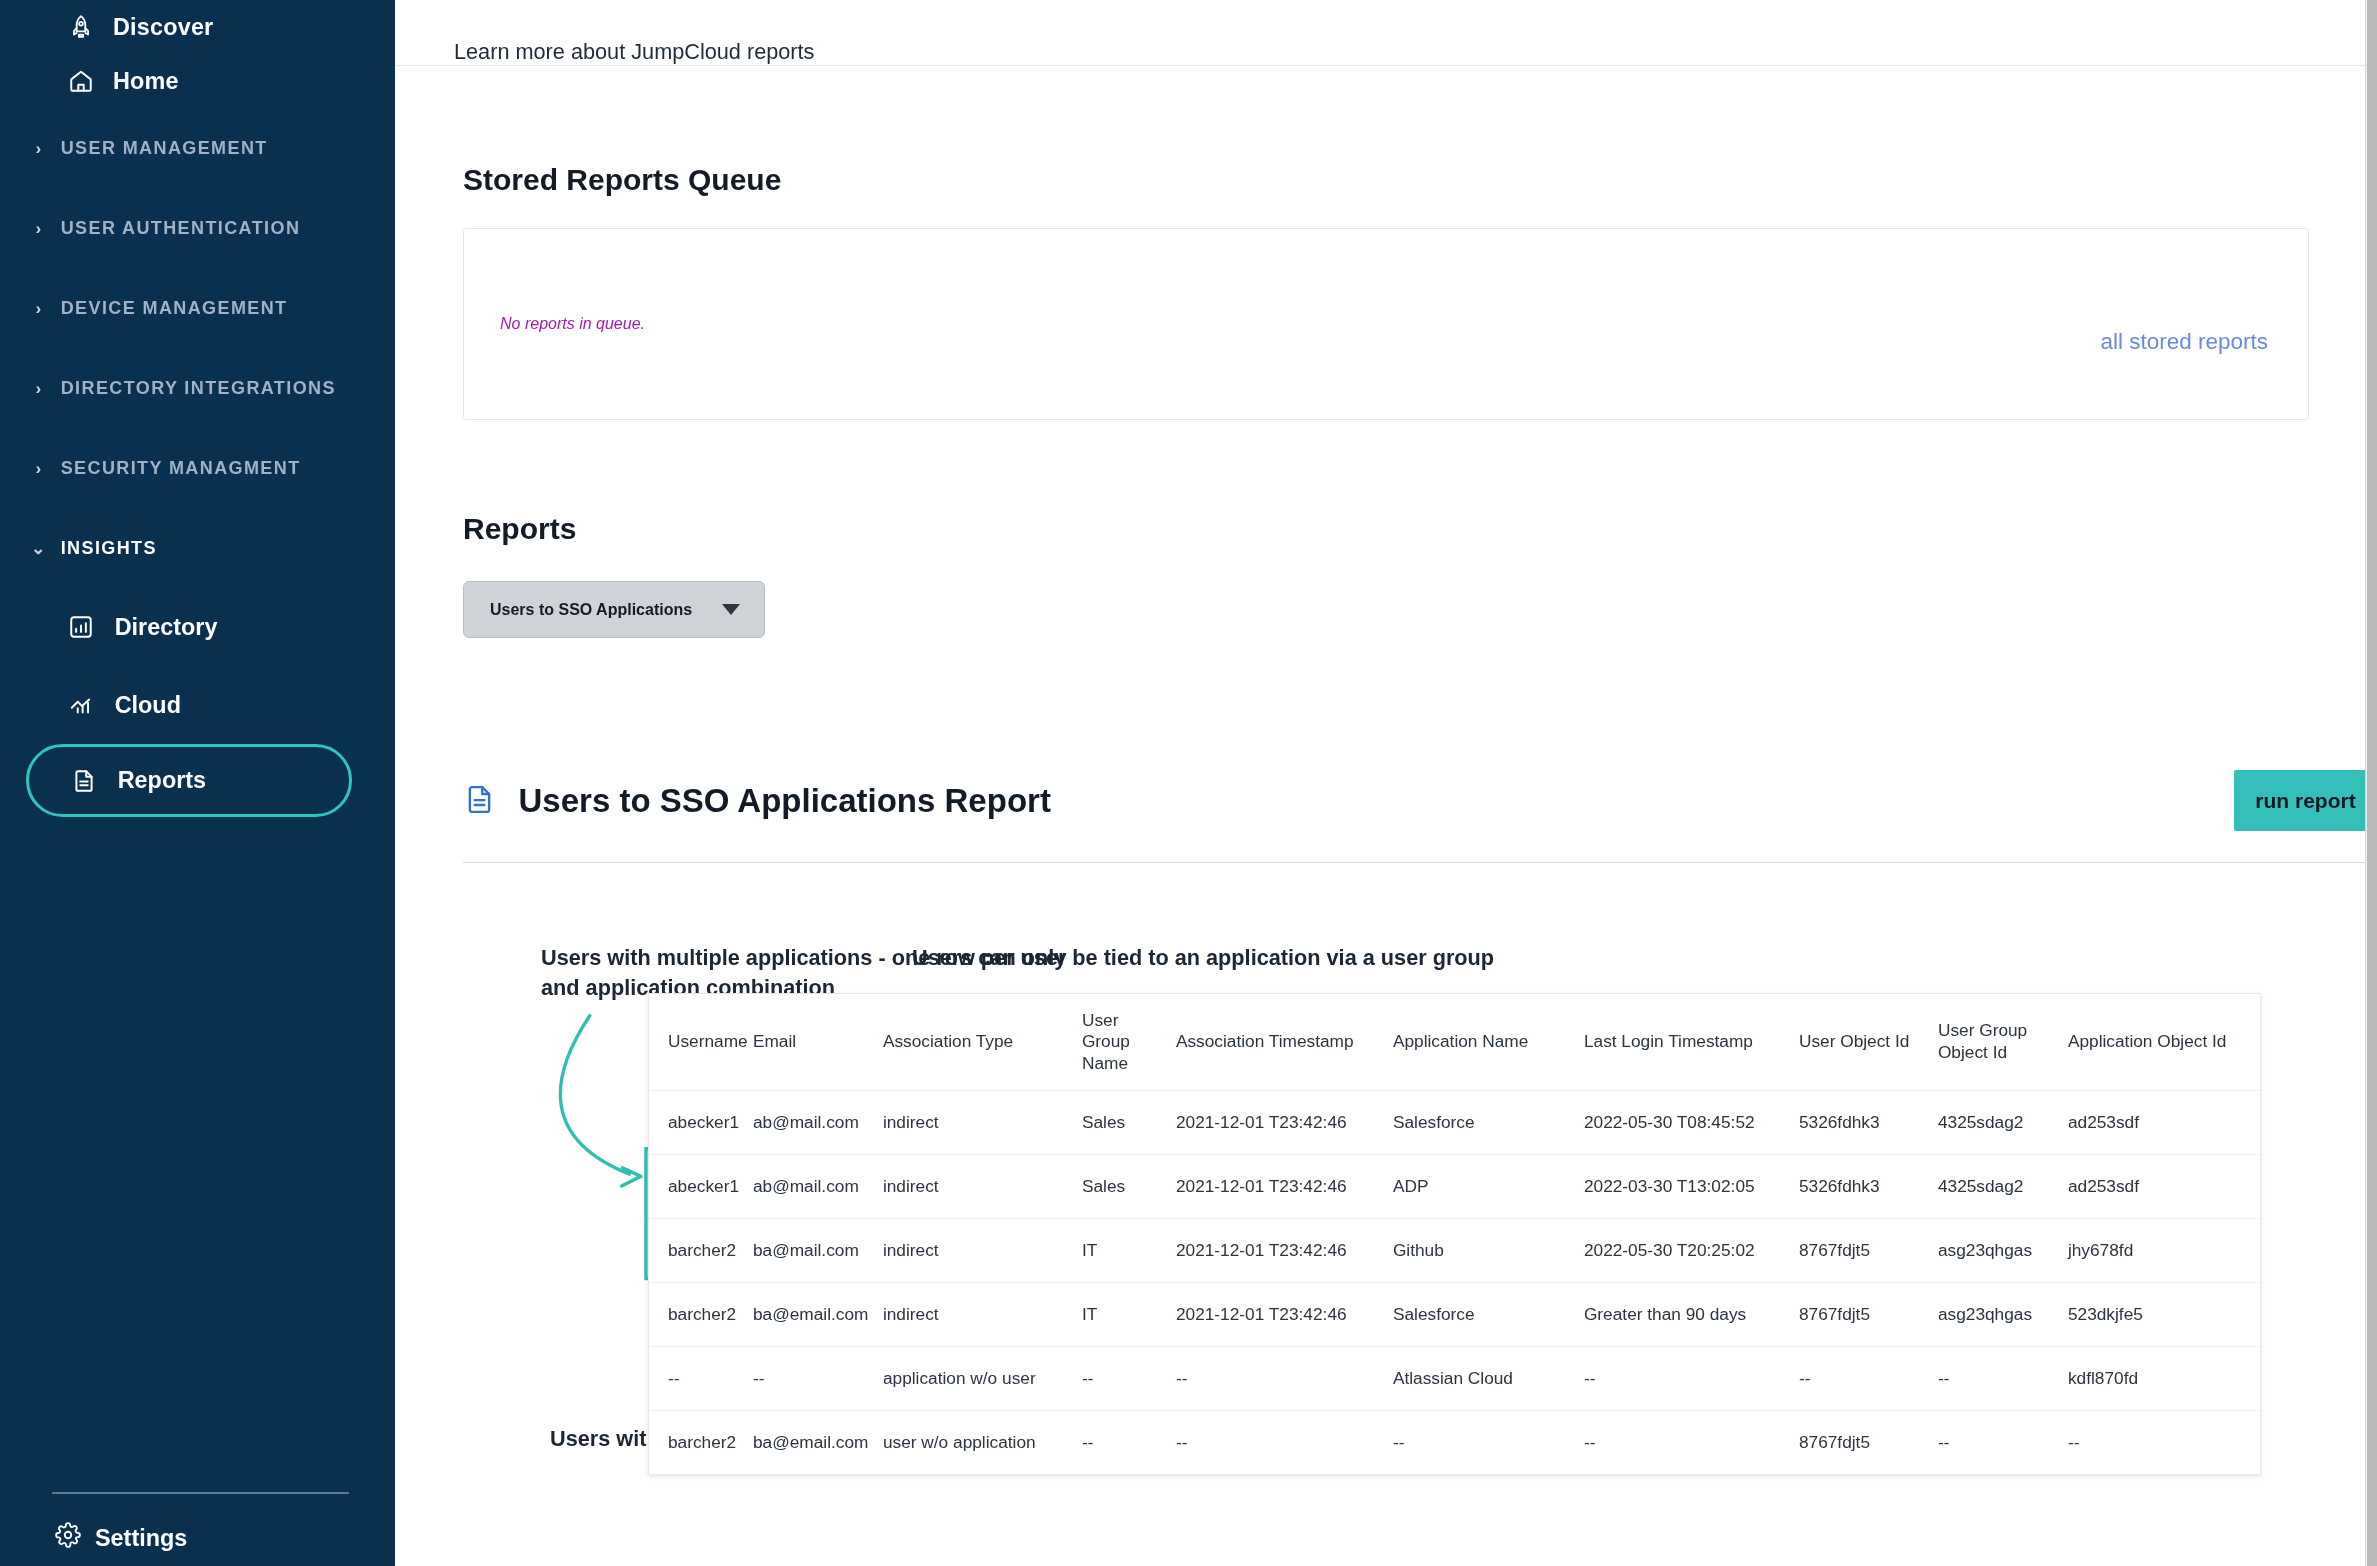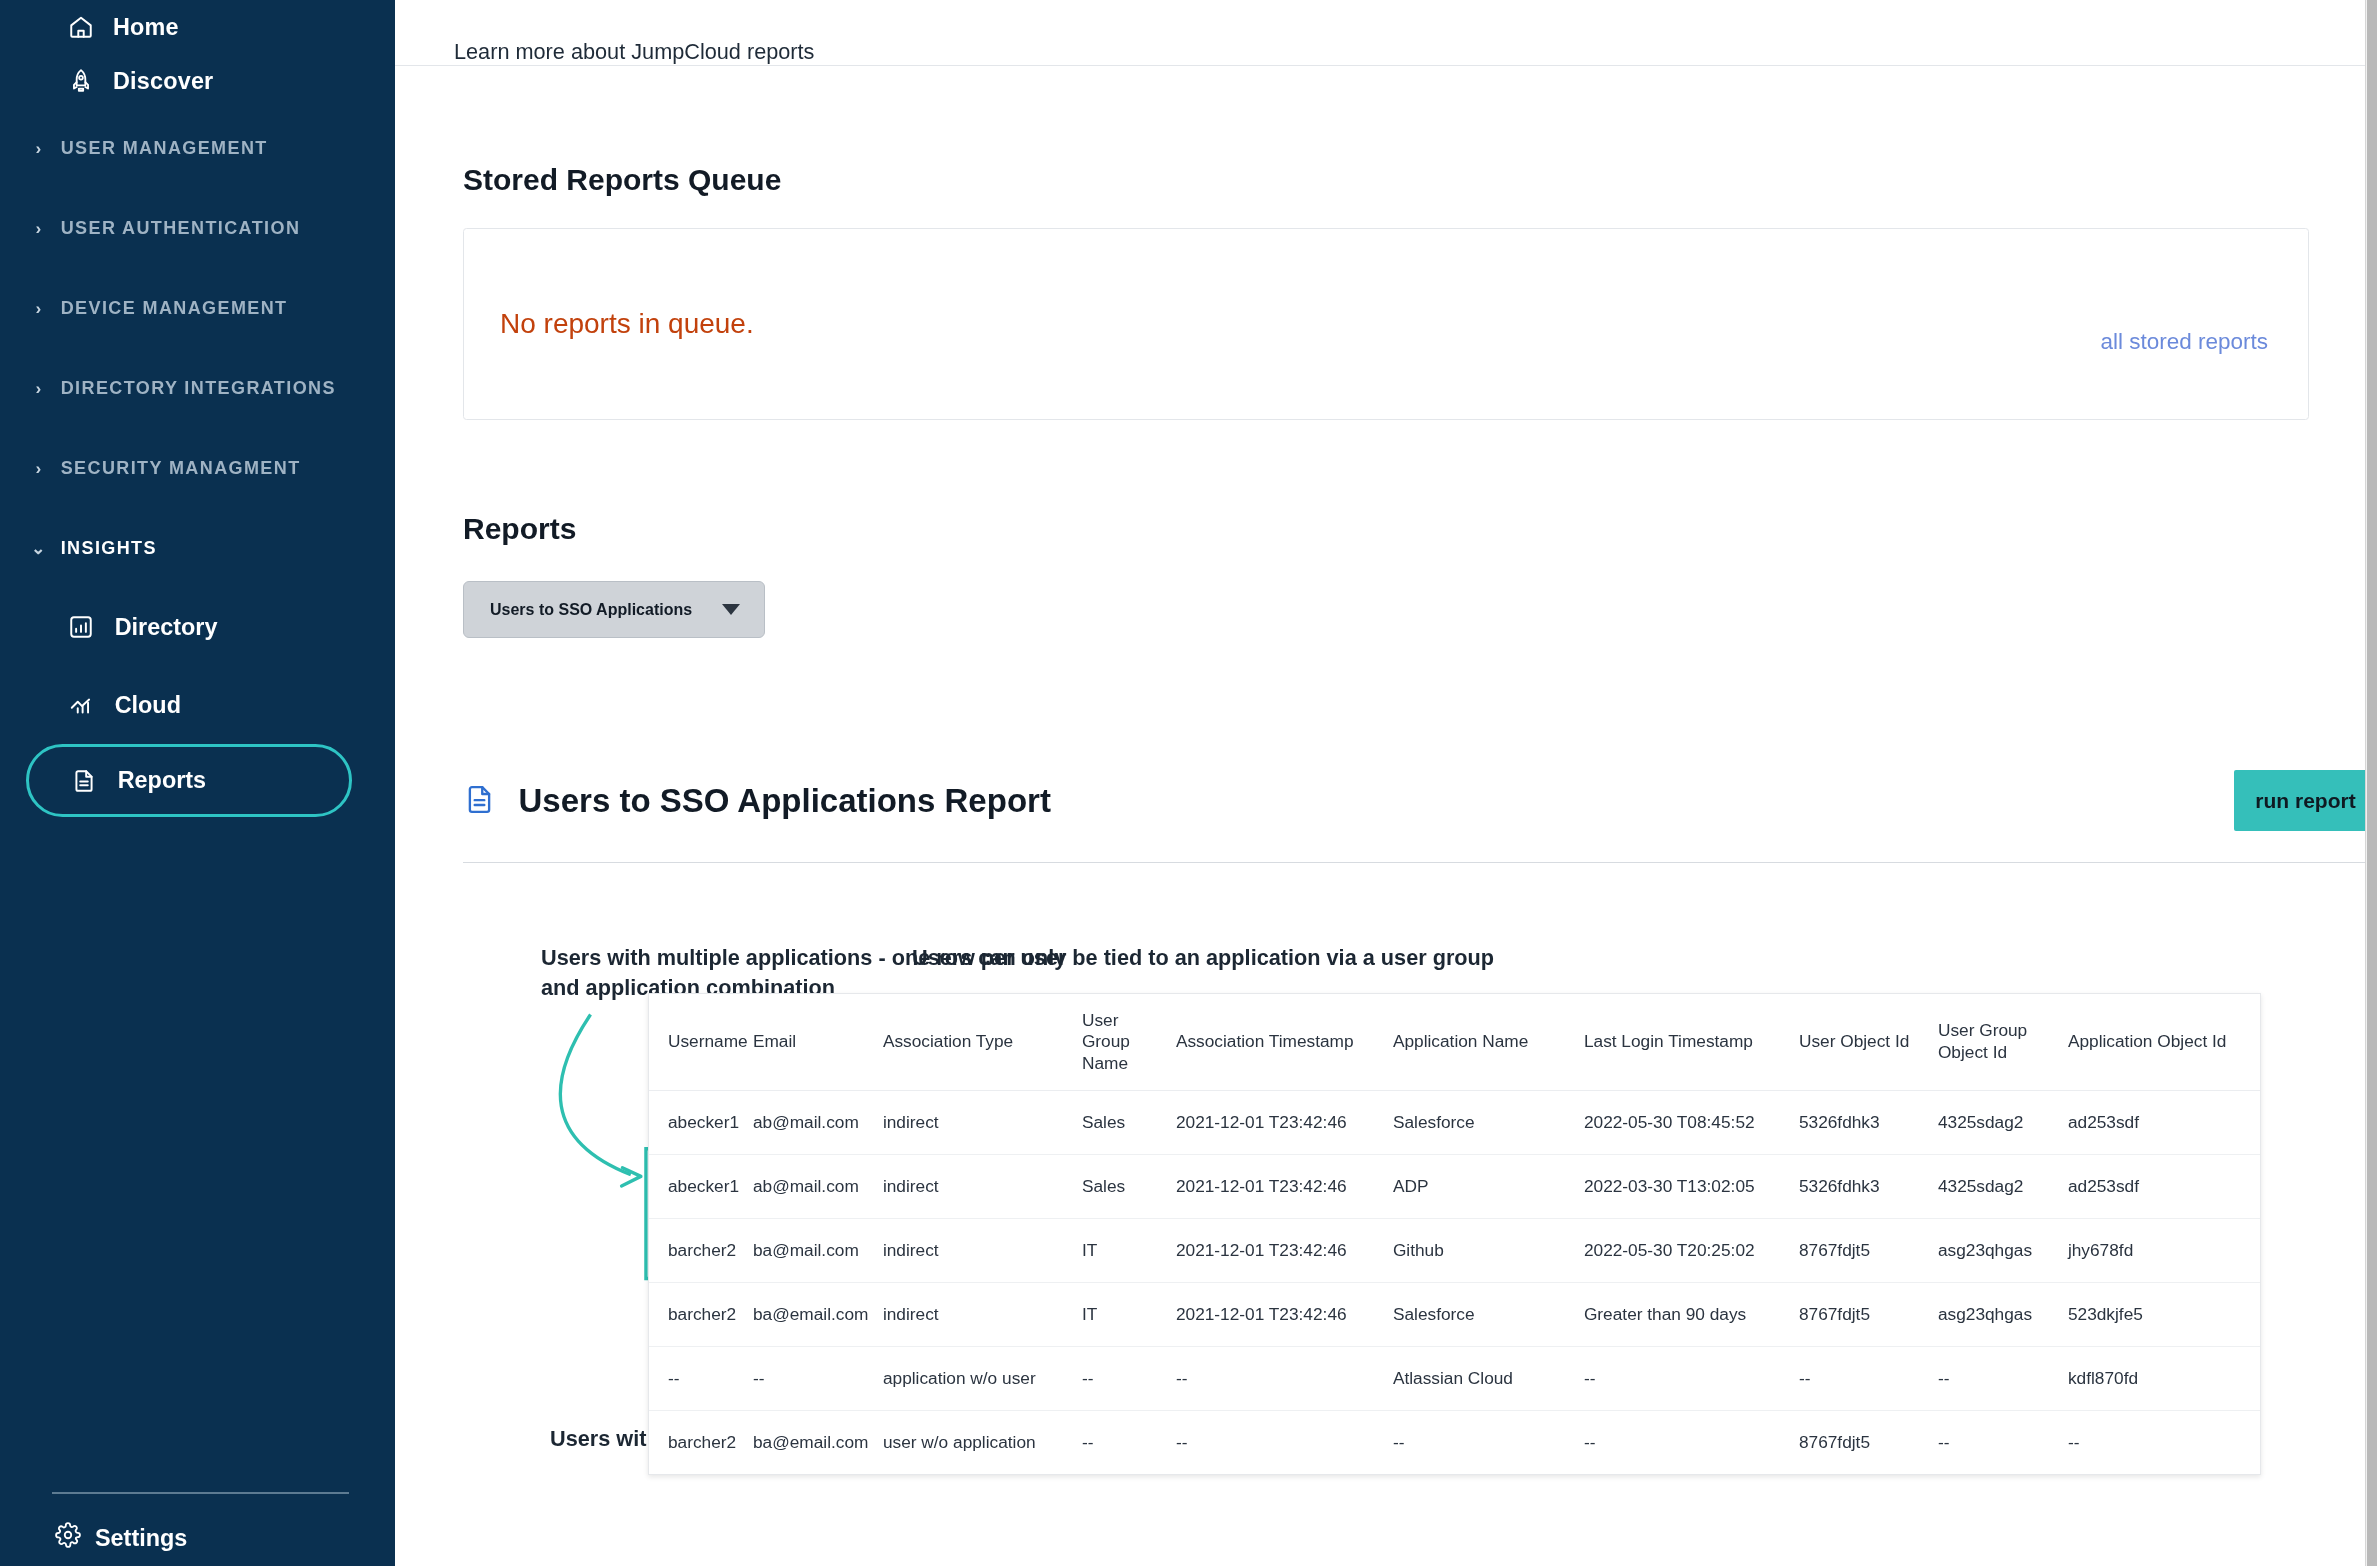--- a/index.html
+++ b/index.html
@@ -109,21 +109,21 @@
   .queue-card {
     margin-top: 31px;
     border: 0.9px solid #e3e6ea;
     border-radius: 3.5px;
     height: 192px;
     display: flex; align-items: center; justify-content: space-between;
     padding: 0 40px 0 36px;
     background: #fff;
   }
   .queue-empty {
-    font-size: 28px; color: #c2410c;
+    font-size: 16px; font-style: italic; color: #a21caf;
   }
   .queue-link {
     font-size: 22.5px; color: #6b8adb; text-decoration: none; margin-top: 36px;
   }
 
   .reports-title { margin-top: 92px; }
 
   .dropdown {
     margin-top: 35px;
     display: inline-flex; align-items: center;
@@ -244,38 +244,38 @@
 </head>
 <body>
 
 <div id="app">
 
   <nav class="sidebar">
     <div class="nav-top">
 
       <div class="nav-item">
         <span class="ic">
-          <svg width="26" height="26" viewBox="0 0 24 24" fill="none" stroke="#ffffff" stroke-width="1.8" stroke-linecap="round" stroke-linejoin="round">
-            <path d="M3 10.5L12 3.5l9 7V20a1 1 0 0 1-1 1H4a1 1 0 0 1-1-1z"></path>
-            <path d="M9.5 21v-5.5h5V21"></path>
-          </svg>
-        </span>
-        <span class="lbl">Home</span>
-      </div>
-
-      <div class="nav-item">
-        <span class="ic">
           <svg width="26" height="26" viewBox="0 0 24 24" fill="none" stroke="#ffffff" stroke-width="1.7" stroke-linecap="round" stroke-linejoin="round">
             <path d="M12 2c2.6 2.2 4 5.4 4 8.6V16H8v-5.4C8 7.4 9.4 4.2 12 2z"></path>
             <circle cx="12" cy="9" r="1.7"></circle>
             <path d="M8 13l-2.5 2.5V19L8 17.5M16 13l2.5 2.5V19L16 17.5"></path>
             <path d="M10 19h4v2h-4z"></path>
           </svg>
         </span>
         <span class="lbl">Discover</span>
+      </div>
+
+      <div class="nav-item">
+        <span class="ic">
+          <svg width="26" height="26" viewBox="0 0 24 24" fill="none" stroke="#ffffff" stroke-width="1.8" stroke-linecap="round" stroke-linejoin="round">
+            <path d="M3 10.5L12 3.5l9 7V20a1 1 0 0 1-1 1H4a1 1 0 0 1-1-1z"></path>
+            <path d="M9.5 21v-5.5h5V21"></path>
+          </svg>
+        </span>
+        <span class="lbl">Home</span>
       </div>
 
       <div class="nav-group">
         <span class="chev">›</span>
         <span class="gtxt">USER MANAGEMENT</span>
       </div>
       <div class="nav-group">
         <span class="chev">›</span>
         <span class="gtxt">USER AUTHENTICATION</span>
       </div>

